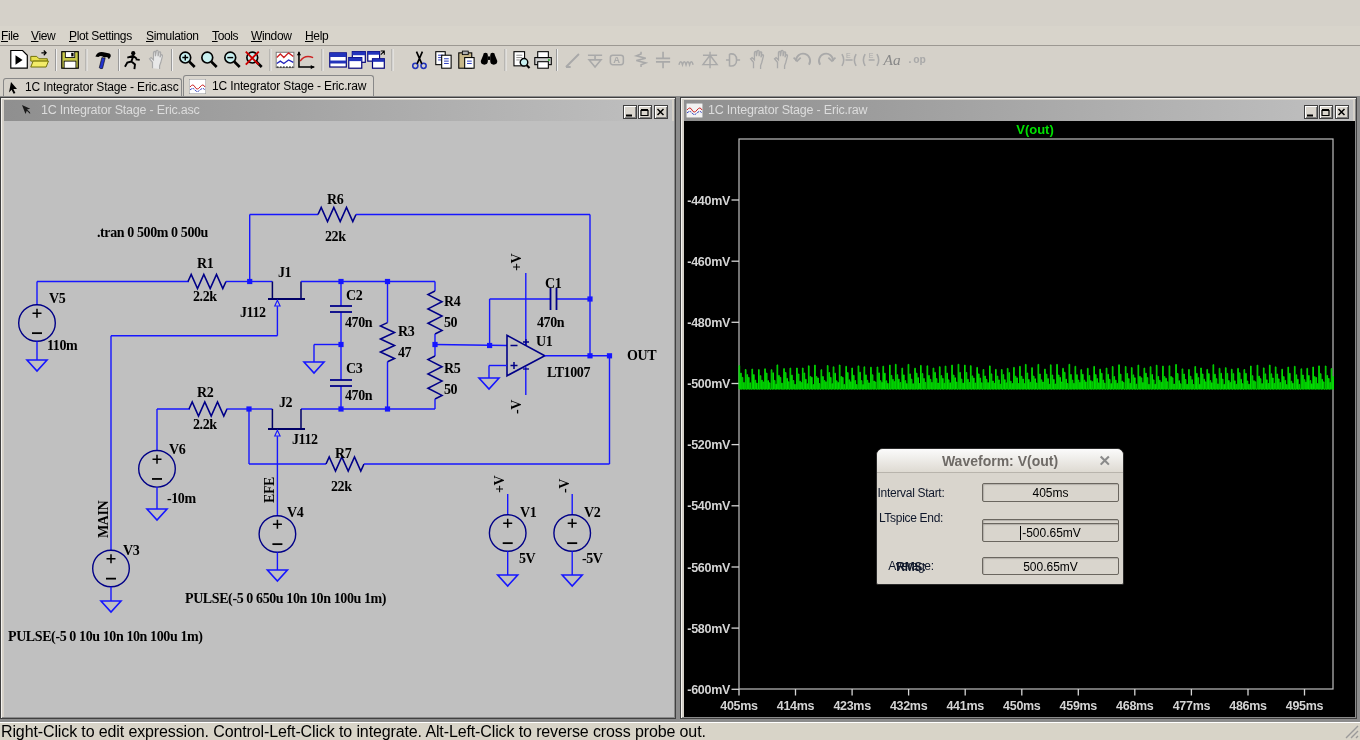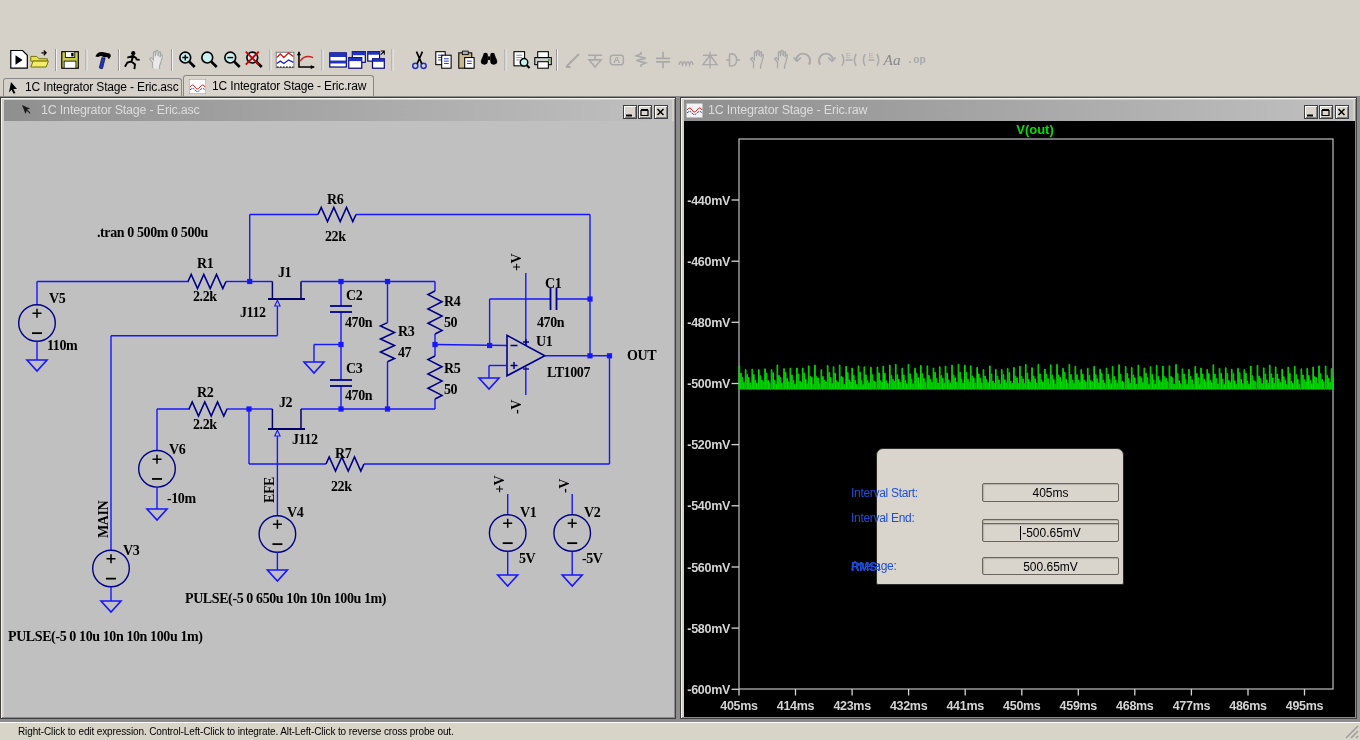--- a/index.html
+++ b/index.html
@@ -9,27 +9,36 @@
 #menubar span { position:absolute; top:3px; }
 u { text-decoration:underline; }
 #toolbar { left:0; top:47px; width:1360px; height:28px; background:#d5d1c9; }
 #tabbar { left:0; top:75px; width:1360px; height:21px; background:#d5d1c9; }
 .tab { position:absolute; bottom:0; background:#d5d1c9; border:1px solid #888; border-bottom:none; border-top-left-radius:3px; border-top-right-radius:3px; font-size:12px; letter-spacing:-0.15px; color:#000; }
 #mdi { left:0; top:96px; width:1360px; height:626px; background:#8c8c8c; }
 .win { position:absolute; background:#d5d1c9; border:1px solid #404040; box-shadow: inset 1px 1px 0 #f4f2ee, inset -1px -1px 0 #8a8a8a; }
 .wtitle { position:absolute; left:3px; top:2px; right:3px; height:21px; background:linear-gradient(to right,#8f8f8f,#c0c0c0); color:#dcdcdc; font-size:12.5px; letter-spacing:-0.2px; line-height:21px; }
 .wbtns { position:absolute; top:4px; right:7px; }
 .wb { display:inline-block; width:14px; height:13.5px; background:#dad6ce; border:1px solid #404040; box-shadow: inset 1px 1px 0 #fff, inset -1px -1px 0 #808080; margin-left:1px; text-align:center; font-size:10px; font-weight:bold; line-height:13px; color:#000; vertical-align:middle; }
-#statusbar { left:0; top:722px; width:1360px; height:18px; background:#d8d4c8; border-top:1px solid #fff; font-size:10px; letter-spacing:-0.12px; color:#000; line-height:17px; padding-left:18px; }
+#statusbar { left:0; top:722px; width:1360px; height:18px; background:#d8d4c8; border-top:1px solid #fff; font-size:16px; letter-spacing:-0.12px; color:#000; line-height:17px; padding-left:1px; }
 #dlg { width:248px; height:137px; background:#d9d5cd; border:1px solid #2a2a2a; border-radius:7px 7px 2px 2px; box-shadow:0 3px 9px rgba(0,0,0,0.65); font-size:12px; }
 #dlgtitle { position:absolute; left:0; top:0; right:0; height:24px; border-radius:6px 6px 0 0; background:linear-gradient(#fbfbfb,#dedad2); text-align:center; font-weight:bold; color:#6e6a66; line-height:24px; font-size:14px; border-bottom:1px solid #b8b4ac; }
-.dlab { position:absolute; right:152px; width:120px; text-align:left; color:#1d4ed8; letter-spacing:-0.3px; }
+.dlab { position:absolute; right:152px; width:120px; text-align:center; color:#0f172a; letter-spacing:-0.3px; }
 .dfield { position:absolute; left:105px; width:137px; height:18.5px; background:#d9d5cd; border:1px solid #6a665f; border-radius:2px; text-align:center; color:#000; line-height:18px; box-shadow: inset 1px 1px 1px rgba(0,0,0,0.18); }
 </style></head><body>
 <div id="root">
+  <div id="menubar" class="abs">
+    <span style="left:1px"><u>F</u>ile</span>
+    <span style="left:31px"><u>V</u>iew</span>
+    <span style="left:69px"><u>P</u>lot Settings</span>
+    <span style="left:146px"><u>S</u>imulation</span>
+    <span style="left:212px"><u>T</u>ools</span>
+    <span style="left:251px"><u>W</u>indow</span>
+    <span style="left:305px"><u>H</u>elp</span>
+  </div>
   <div id="toolbar" class="abs"><svg width="1360" height="28" viewBox="0 47 1360 28">
         <line x1="55.5" y1="49" x2="55.5" y2="71" stroke="#9a9a9a" stroke-width="1"></line>
         <line x1="56.5" y1="49" x2="56.5" y2="71" stroke="#f0f0f0" stroke-width="1"></line>
         <line x1="86" y1="49" x2="86" y2="71" stroke="#9a9a9a" stroke-width="1"></line>
         <line x1="87" y1="49" x2="87" y2="71" stroke="#f0f0f0" stroke-width="1"></line>
         <line x1="118.5" y1="49" x2="118.5" y2="71" stroke="#9a9a9a" stroke-width="1"></line>
         <line x1="119.5" y1="49" x2="119.5" y2="71" stroke="#f0f0f0" stroke-width="1"></line>
         <line x1="171.5" y1="49" x2="171.5" y2="71" stroke="#9a9a9a" stroke-width="1"></line>
         <line x1="172.5" y1="49" x2="172.5" y2="71" stroke="#f0f0f0" stroke-width="1"></line>
         <line x1="270" y1="49" x2="270" y2="71" stroke="#9a9a9a" stroke-width="1"></line>
@@ -461,23 +470,24 @@
           <text x="1247.0" y="709" text-anchor="middle" font-family="Liberation Sans, sans-serif" font-size="12.5" letter-spacing="-0.3" font-weight="bold" fill="#d4d4d4">486ms</text>
           <line x1="1247.0" y1="688" x2="1247.0" y2="694.5" stroke="#d4d4d4" stroke-width="1.3"></line>
           <text x="1303.5" y="709" text-anchor="middle" font-family="Liberation Sans, sans-serif" font-size="12.5" letter-spacing="-0.3" font-weight="bold" fill="#d4d4d4">495ms</text>
           <line x1="1303.5" y1="688" x2="1303.5" y2="694.5" stroke="#d4d4d4" stroke-width="1.3"></line>
 <path d="M738.0,388.2 L738.0,388.2 L738.0,364.6 L738.7,364.6 L738.7,388.2 L739.6,388.2 L739.6,372.1 L740.3,372.1 L740.3,388.2 L741.1,388.2 L741.1,376.4 L741.8,376.4 L741.8,388.2 L742.6,388.2 L742.6,381.5 L743.3,381.5 L743.3,388.2 L744.3,388.2 L744.3,368.5 L745.0,368.5 L745.0,388.2 L745.9,388.2 L745.9,373.6 L746.6,373.6 L746.6,388.2 L747.4,388.2 L747.4,376.4 L748.1,376.4 L748.1,388.2 L748.9,388.2 L748.9,381.8 L749.6,381.8 L749.6,388.2 L750.9,388.2 L750.9,368.1 L751.6,368.1 L751.6,388.2 L752.5,388.2 L752.5,373.6 L753.2,373.6 L753.2,388.2 L754.0,388.2 L754.0,379.2 L754.7,379.2 L754.7,388.2 L755.5,388.2 L755.5,382.1 L756.2,382.1 L756.2,388.2 L757.5,388.2 L757.5,368.6 L758.2,368.6 L758.2,388.2 L759.1,388.2 L759.1,374.7 L759.8,374.7 L759.8,388.2 L760.6,388.2 L760.6,379.1 L761.3,379.1 L761.3,388.2 L762.1,388.2 L762.1,381.0 L762.8,381.0 L762.8,388.2 L763.7,388.2 L763.7,367.8 L764.4,367.8 L764.4,388.2 L765.3,388.2 L765.3,372.1 L766.0,372.1 L766.0,388.2 L766.8,388.2 L766.8,379.6 L767.5,379.6 L767.5,388.2 L768.3,388.2 L768.3,381.8 L769.0,381.8 L769.0,388.2 L770.2,388.2 L770.2,368.7 L770.9,368.7 L770.9,388.2 L771.8,388.2 L771.8,371.8 L772.5,371.8 L772.5,388.2 L773.3,388.2 L773.3,379.4 L774.0,379.4 L774.0,388.2 L774.8,388.2 L774.8,383.1 L775.5,383.1 L775.5,388.2 L776.0,388.2 L776.0,363.9 L776.7,363.9 L776.7,388.2 L777.6,388.2 L777.6,374.4 L778.3,374.4 L778.3,388.2 L779.1,388.2 L779.1,376.4 L779.8,376.4 L779.8,388.2 L780.6,388.2 L780.6,382.1 L781.3,382.1 L781.3,388.2 L782.7,388.2 L782.7,367.6 L783.4,367.6 L783.4,388.2 L784.3,388.2 L784.3,371.5 L785.0,371.5 L785.0,388.2 L785.8,388.2 L785.8,377.4 L786.5,377.4 L786.5,388.2 L787.3,388.2 L787.3,380.8 L788.0,380.8 L788.0,388.2 L789.0,388.2 L789.0,367.1 L789.7,367.1 L789.7,388.2 L790.6,388.2 L790.6,374.1 L791.3,374.1 L791.3,388.2 L792.1,388.2 L792.1,379.5 L792.8,379.5 L792.8,388.2 L793.6,388.2 L793.6,383.3 L794.3,383.3 L794.3,388.2 L795.6,388.2 L795.6,367.0 L796.3,367.0 L796.3,388.2 L797.2,388.2 L797.2,373.0 L797.9,373.0 L797.9,388.2 L798.7,388.2 L798.7,380.2 L799.4,380.2 L799.4,388.2 L800.2,388.2 L800.2,381.7 L800.9,381.7 L800.9,388.2 L801.4,388.2 L801.4,367.0 L802.1,367.0 L802.1,388.2 L803.0,388.2 L803.0,372.0 L803.7,372.0 L803.7,388.2 L804.5,388.2 L804.5,378.3 L805.2,378.3 L805.2,388.2 L806.0,388.2 L806.0,382.8 L806.7,382.8 L806.7,388.2 L807.4,388.2 L807.4,364.8 L808.1,364.8 L808.1,388.2 L809.0,388.2 L809.0,375.4 L809.7,375.4 L809.7,388.2 L810.5,388.2 L810.5,376.3 L811.2,376.3 L811.2,388.2 L812.0,388.2 L812.0,383.6 L812.7,383.6 L812.7,388.2 L813.6,388.2 L813.6,364.1 L814.3,364.1 L814.3,388.2 L815.2,388.2 L815.2,375.6 L815.9,375.6 L815.9,388.2 L816.7,388.2 L816.7,377.0 L817.4,377.0 L817.4,388.2 L818.2,388.2 L818.2,382.6 L818.9,382.6 L818.9,388.2 L820.0,388.2 L820.0,368.7 L820.7,368.7 L820.7,388.2 L821.6,388.2 L821.6,375.5 L822.3,375.5 L822.3,388.2 L823.1,388.2 L823.1,379.5 L823.8,379.5 L823.8,388.2 L824.6,388.2 L824.6,380.8 L825.3,380.8 L825.3,388.2 L826.3,388.2 L826.3,364.5 L827.0,364.5 L827.0,388.2 L827.9,388.2 L827.9,371.5 L828.6,371.5 L828.6,388.2 L829.4,388.2 L829.4,376.4 L830.1,376.4 L830.1,388.2 L830.9,388.2 L830.9,382.7 L831.6,382.7 L831.6,388.2 L832.2,388.2 L832.2,365.8 L832.9,365.8 L832.9,388.2 L833.8,388.2 L833.8,372.2 L834.5,372.2 L834.5,388.2 L835.3,388.2 L835.3,379.8 L836.0,379.8 L836.0,388.2 L836.8,388.2 L836.8,381.5 L837.5,381.5 L837.5,388.2 L838.3,388.2 L838.3,364.0 L839.0,364.0 L839.0,388.2 L839.9,388.2 L839.9,375.5 L840.6,375.5 L840.6,388.2 L841.4,388.2 L841.4,376.4 L842.1,376.4 L842.1,388.2 L842.9,388.2 L842.9,383.4 L843.6,383.4 L843.6,388.2 L844.8,388.2 L844.8,365.3 L845.5,365.3 L845.5,388.2 L846.4,388.2 L846.4,371.6 L847.1,371.6 L847.1,388.2 L847.9,388.2 L847.9,378.8 L848.6,378.8 L848.6,388.2 L849.4,388.2 L849.4,380.9 L850.1,380.9 L850.1,388.2 L850.8,388.2 L850.8,367.0 L851.5,367.0 L851.5,388.2 L852.4,388.2 L852.4,374.3 L853.1,374.3 L853.1,388.2 L853.9,388.2 L853.9,379.5 L854.6,379.5 L854.6,388.2 L855.4,388.2 L855.4,383.5 L856.1,383.5 L856.1,388.2 L857.1,388.2 L857.1,364.9 L857.8,364.9 L857.8,388.2 L858.7,388.2 L858.7,371.2 L859.4,371.2 L859.4,388.2 L860.2,388.2 L860.2,379.6 L860.9,379.6 L860.9,388.2 L861.7,388.2 L861.7,383.6 L862.4,383.6 L862.4,388.2 L863.0,388.2 L863.0,365.8 L863.7,365.8 L863.7,388.2 L864.6,388.2 L864.6,373.9 L865.3,373.9 L865.3,388.2 L866.1,388.2 L866.1,379.3 L866.8,379.3 L866.8,388.2 L867.6,388.2 L867.6,381.9 L868.3,381.9 L868.3,388.2 L869.6,388.2 L869.6,366.2 L870.3,366.2 L870.3,388.2 L871.2,388.2 L871.2,373.8 L871.9,373.8 L871.9,388.2 L872.7,388.2 L872.7,380.0 L873.4,380.0 L873.4,388.2 L874.2,388.2 L874.2,381.0 L874.9,381.0 L874.9,388.2 L876.1,388.2 L876.1,366.0 L876.8,366.0 L876.8,388.2 L877.7,388.2 L877.7,371.9 L878.4,371.9 L878.4,388.2 L879.2,388.2 L879.2,379.7 L879.9,379.7 L879.9,388.2 L880.7,388.2 L880.7,381.5 L881.4,381.5 L881.4,388.2 L881.9,388.2 L881.9,365.2 L882.6,365.2 L882.6,388.2 L883.5,388.2 L883.5,372.2 L884.2,372.2 L884.2,388.2 L885.0,388.2 L885.0,379.8 L885.7,379.8 L885.7,388.2 L886.5,388.2 L886.5,382.4 L887.2,382.4 L887.2,388.2 L888.5,388.2 L888.5,364.1 L889.2,364.1 L889.2,388.2 L890.1,388.2 L890.1,374.4 L890.8,374.4 L890.8,388.2 L891.6,388.2 L891.6,378.4 L892.3,378.4 L892.3,388.2 L893.1,388.2 L893.1,380.7 L893.8,380.7 L893.8,388.2 L894.4,388.2 L894.4,363.3 L895.1,363.3 L895.1,388.2 L896.0,388.2 L896.0,373.7 L896.7,373.7 L896.7,388.2 L897.5,388.2 L897.5,378.2 L898.2,378.2 L898.2,388.2 L899.0,388.2 L899.0,381.5 L899.7,381.5 L899.7,388.2 L900.9,388.2 L900.9,367.1 L901.6,367.1 L901.6,388.2 L902.5,388.2 L902.5,373.9 L903.2,373.9 L903.2,388.2 L904.0,388.2 L904.0,379.6 L904.7,379.6 L904.7,388.2 L905.5,388.2 L905.5,382.6 L906.2,382.6 L906.2,388.2 L907.1,388.2 L907.1,363.4 L907.8,363.4 L907.8,388.2 L908.7,388.2 L908.7,372.9 L909.4,372.9 L909.4,388.2 L910.2,388.2 L910.2,378.2 L910.9,378.2 L910.9,388.2 L911.7,388.2 L911.7,382.7 L912.4,382.7 L912.4,388.2 L913.7,388.2 L913.7,367.2 L914.4,367.2 L914.4,388.2 L915.3,388.2 L915.3,372.2 L916.0,372.2 L916.0,388.2 L916.8,388.2 L916.8,376.7 L917.5,376.7 L917.5,388.2 L918.3,388.2 L918.3,382.6 L919.0,382.6 L919.0,388.2 L919.5,388.2 L919.5,364.4 L920.2,364.4 L920.2,388.2 L921.1,388.2 L921.1,372.6 L921.8,372.6 L921.8,388.2 L922.6,388.2 L922.6,377.5 L923.3,377.5 L923.3,388.2 L924.1,388.2 L924.1,381.4 L924.8,381.4 L924.8,388.2 L926.0,388.2 L926.0,364.8 L926.7,364.8 L926.7,388.2 L927.6,388.2 L927.6,374.4 L928.3,374.4 L928.3,388.2 L929.1,388.2 L929.1,378.3 L929.8,378.3 L929.8,388.2 L930.6,388.2 L930.6,381.4 L931.3,381.4 L931.3,388.2 L932.1,388.2 L932.1,367.1 L932.8,367.1 L932.8,388.2 L933.7,388.2 L933.7,371.4 L934.4,371.4 L934.4,388.2 L935.2,388.2 L935.2,377.6 L935.9,377.6 L935.9,388.2 L936.7,388.2 L936.7,382.0 L937.4,382.0 L937.4,388.2 L938.4,388.2 L938.4,365.7 L939.1,365.7 L939.1,388.2 L940.0,388.2 L940.0,374.6 L940.7,374.6 L940.7,388.2 L941.5,388.2 L941.5,377.5 L942.2,377.5 L942.2,388.2 L943.0,388.2 L943.0,382.3 L943.7,382.3 L943.7,388.2 L944.2,388.2 L944.2,365.1 L944.9,365.1 L944.9,388.2 L945.8,388.2 L945.8,372.1 L946.5,372.1 L946.5,388.2 L947.3,388.2 L947.3,378.8 L948.0,378.8 L948.0,388.2 L948.8,388.2 L948.8,381.8 L949.5,381.8 L949.5,388.2 L950.7,388.2 L950.7,364.1 L951.4,364.1 L951.4,388.2 L952.3,388.2 L952.3,374.1 L953.0,374.1 L953.0,388.2 L953.8,388.2 L953.8,376.8 L954.5,376.8 L954.5,388.2 L955.3,388.2 L955.3,381.1 L956.0,381.1 L956.0,388.2 L957.1,388.2 L957.1,363.3 L957.8,363.3 L957.8,388.2 L958.7,388.2 L958.7,371.4 L959.4,371.4 L959.4,388.2 L960.2,388.2 L960.2,378.1 L960.9,378.1 L960.9,388.2 L961.7,388.2 L961.7,382.1 L962.4,382.1 L962.4,388.2 L963.5,388.2 L963.5,364.1 L964.2,364.1 L964.2,388.2 L965.1,388.2 L965.1,371.5 L965.8,371.5 L965.8,388.2 L966.6,388.2 L966.6,378.3 L967.3,378.3 L967.3,388.2 L968.1,388.2 L968.1,381.6 L968.8,381.6 L968.8,388.2 L969.4,388.2 L969.4,364.7 L970.1,364.7 L970.1,388.2 L971.0,388.2 L971.0,374.9 L971.7,374.9 L971.7,388.2 L972.5,388.2 L972.5,377.1 L973.2,377.1 L973.2,388.2 L974.0,388.2 L974.0,382.0 L974.7,382.0 L974.7,388.2 L975.8,388.2 L975.8,366.4 L976.5,366.4 L976.5,388.2 L977.4,388.2 L977.4,372.9 L978.1,372.9 L978.1,388.2 L978.9,388.2 L978.9,377.1 L979.6,377.1 L979.6,388.2 L980.4,388.2 L980.4,381.8 L981.1,381.8 L981.1,388.2 L982.1,388.2 L982.1,368.5 L982.8,368.5 L982.8,388.2 L983.7,388.2 L983.7,375.0 L984.4,375.0 L984.4,388.2 L985.2,388.2 L985.2,378.4 L985.9,378.4 L985.9,388.2 L986.7,388.2 L986.7,381.7 L987.4,381.7 L987.4,388.2 L988.5,388.2 L988.5,364.9 L989.2,364.9 L989.2,388.2 L990.1,388.2 L990.1,372.9 L990.8,372.9 L990.8,388.2 L991.6,388.2 L991.6,380.0 L992.3,380.0 L992.3,388.2 L993.1,388.2 L993.1,382.3 L993.8,382.3 L993.8,388.2 L994.5,388.2 L994.5,368.4 L995.2,368.4 L995.2,388.2 L996.1,388.2 L996.1,375.1 L996.8,375.1 L996.8,388.2 L997.6,388.2 L997.6,378.9 L998.3,378.9 L998.3,388.2 L999.1,388.2 L999.1,383.2 L999.8,383.2 L999.8,388.2 L1000.4,388.2 L1000.4,368.5 L1001.1,368.5 L1001.1,388.2 L1002.0,388.2 L1002.0,373.6 L1002.7,373.6 L1002.7,388.2 L1003.5,388.2 L1003.5,378.7 L1004.2,378.7 L1004.2,388.2 L1005.0,388.2 L1005.0,381.9 L1005.7,381.9 L1005.7,388.2 L1006.3,388.2 L1006.3,367.4 L1007.0,367.4 L1007.0,388.2 L1007.9,388.2 L1007.9,371.6 L1008.6,371.6 L1008.6,388.2 L1009.4,388.2 L1009.4,380.2 L1010.1,380.2 L1010.1,388.2 L1010.9,388.2 L1010.9,382.5 L1011.6,382.5 L1011.6,388.2 L1012.6,388.2 L1012.6,366.4 L1013.3,366.4 L1013.3,388.2 L1014.2,388.2 L1014.2,375.2 L1014.9,375.2 L1014.9,388.2 L1015.7,388.2 L1015.7,376.9 L1016.4,376.9 L1016.4,388.2 L1017.2,388.2 L1017.2,382.6 L1017.9,382.6 L1017.9,388.2 L1018.6,388.2 L1018.6,365.3 L1019.3,365.3 L1019.3,388.2 L1020.2,388.2 L1020.2,375.3 L1020.9,375.3 L1020.9,388.2 L1021.7,388.2 L1021.7,378.0 L1022.4,378.0 L1022.4,388.2 L1023.2,388.2 L1023.2,382.7 L1023.9,382.7 L1023.9,388.2 L1024.4,388.2 L1024.4,363.4 L1025.1,363.4 L1025.1,388.2 L1026.0,388.2 L1026.0,372.0 L1026.7,372.0 L1026.7,388.2 L1027.5,388.2 L1027.5,378.5 L1028.2,378.5 L1028.2,388.2 L1029.0,388.2 L1029.0,381.3 L1029.7,381.3 L1029.7,388.2 L1030.7,388.2 L1030.7,366.7 L1031.4,366.7 L1031.4,388.2 L1032.3,388.2 L1032.3,375.1 L1033.0,375.1 L1033.0,388.2 L1033.8,388.2 L1033.8,377.8 L1034.5,377.8 L1034.5,388.2 L1035.3,388.2 L1035.3,382.0 L1036.0,382.0 L1036.0,388.2 L1037.0,388.2 L1037.0,363.4 L1037.7,363.4 L1037.7,388.2 L1038.6,388.2 L1038.6,373.0 L1039.3,373.0 L1039.3,388.2 L1040.1,388.2 L1040.1,378.8 L1040.8,378.8 L1040.8,388.2 L1041.6,388.2 L1041.6,381.0 L1042.3,381.0 L1042.3,388.2 L1043.6,388.2 L1043.6,368.1 L1044.3,368.1 L1044.3,388.2 L1045.2,388.2 L1045.2,373.2 L1045.9,373.2 L1045.9,388.2 L1046.7,388.2 L1046.7,377.7 L1047.4,377.7 L1047.4,388.2 L1048.2,388.2 L1048.2,383.3 L1048.9,383.3 L1048.9,388.2 L1049.4,388.2 L1049.4,363.8 L1050.1,363.8 L1050.1,388.2 L1051.0,388.2 L1051.0,374.0 L1051.7,374.0 L1051.7,388.2 L1052.5,388.2 L1052.5,378.5 L1053.2,378.5 L1053.2,388.2 L1054.0,388.2 L1054.0,383.0 L1054.7,383.0 L1054.7,388.2 L1055.7,388.2 L1055.7,363.4 L1056.4,363.4 L1056.4,388.2 L1057.3,388.2 L1057.3,374.0 L1058.0,374.0 L1058.0,388.2 L1058.8,388.2 L1058.8,376.4 L1059.5,376.4 L1059.5,388.2 L1060.3,388.2 L1060.3,381.0 L1061.0,381.0 L1061.0,388.2 L1061.7,388.2 L1061.7,367.3 L1062.4,367.3 L1062.4,388.2 L1063.3,388.2 L1063.3,371.3 L1064.0,371.3 L1064.0,388.2 L1064.8,388.2 L1064.8,378.2 L1065.5,378.2 L1065.5,388.2 L1066.3,388.2 L1066.3,382.5 L1067.0,382.5 L1067.0,388.2 L1068.0,388.2 L1068.0,363.3 L1068.7,363.3 L1068.7,388.2 L1069.6,388.2 L1069.6,373.5 L1070.3,373.5 L1070.3,388.2 L1071.1,388.2 L1071.1,379.1 L1071.8,379.1 L1071.8,388.2 L1072.6,388.2 L1072.6,382.3 L1073.3,382.3 L1073.3,388.2 L1074.0,388.2 L1074.0,365.3 L1074.7,365.3 L1074.7,388.2 L1075.6,388.2 L1075.6,373.7 L1076.3,373.7 L1076.3,388.2 L1077.1,388.2 L1077.1,379.0 L1077.8,379.0 L1077.8,388.2 L1078.6,388.2 L1078.6,381.4 L1079.3,381.4 L1079.3,388.2 L1079.9,388.2 L1079.9,368.6 L1080.6,368.6 L1080.6,388.2 L1081.5,388.2 L1081.5,373.3 L1082.2,373.3 L1082.2,388.2 L1083.0,388.2 L1083.0,379.1 L1083.7,379.1 L1083.7,388.2 L1084.5,388.2 L1084.5,380.9 L1085.2,380.9 L1085.2,388.2 L1086.4,388.2 L1086.4,367.3 L1087.1,367.3 L1087.1,388.2 L1088.0,388.2 L1088.0,374.5 L1088.7,374.5 L1088.7,388.2 L1089.5,388.2 L1089.5,379.6 L1090.2,379.6 L1090.2,388.2 L1091.0,388.2 L1091.0,380.7 L1091.7,380.7 L1091.7,388.2 L1092.8,388.2 L1092.8,365.4 L1093.5,365.4 L1093.5,388.2 L1094.4,388.2 L1094.4,373.6 L1095.1,373.6 L1095.1,388.2 L1095.9,388.2 L1095.9,377.6 L1096.6,377.6 L1096.6,388.2 L1097.4,388.2 L1097.4,381.9 L1098.1,381.9 L1098.1,388.2 L1098.8,388.2 L1098.8,368.1 L1099.5,368.1 L1099.5,388.2 L1100.4,388.2 L1100.4,372.3 L1101.1,372.3 L1101.1,388.2 L1101.9,388.2 L1101.9,379.0 L1102.6,379.0 L1102.6,388.2 L1103.4,388.2 L1103.4,382.1 L1104.1,382.1 L1104.1,388.2 L1105.2,388.2 L1105.2,367.1 L1105.9,367.1 L1105.9,388.2 L1106.8,388.2 L1106.8,373.3 L1107.5,373.3 L1107.5,388.2 L1108.3,388.2 L1108.3,378.3 L1109.0,378.3 L1109.0,388.2 L1109.8,388.2 L1109.8,382.6 L1110.5,382.6 L1110.5,388.2 L1111.3,388.2 L1111.3,365.5 L1112.0,365.5 L1112.0,388.2 L1112.9,388.2 L1112.9,375.5 L1113.6,375.5 L1113.6,388.2 L1114.4,388.2 L1114.4,379.2 L1115.1,379.2 L1115.1,388.2 L1115.9,388.2 L1115.9,382.3 L1116.6,382.3 L1116.6,388.2 L1117.7,388.2 L1117.7,363.8 L1118.4,363.8 L1118.4,388.2 L1119.3,388.2 L1119.3,373.2 L1120.0,373.2 L1120.0,388.2 L1120.8,388.2 L1120.8,380.1 L1121.5,380.1 L1121.5,388.2 L1122.3,388.2 L1122.3,381.4 L1123.0,381.4 L1123.0,388.2 L1124.3,388.2 L1124.3,365.5 L1125.0,365.5 L1125.0,388.2 L1125.9,388.2 L1125.9,372.5 L1126.6,372.5 L1126.6,388.2 L1127.4,388.2 L1127.4,377.7 L1128.1,377.7 L1128.1,388.2 L1128.9,388.2 L1128.9,382.3 L1129.6,382.3 L1129.6,388.2 L1130.4,388.2 L1130.4,366.6 L1131.1,366.6 L1131.1,388.2 L1132.0,388.2 L1132.0,373.9 L1132.7,373.9 L1132.7,388.2 L1133.5,388.2 L1133.5,376.8 L1134.2,376.8 L1134.2,388.2 L1135.0,388.2 L1135.0,383.1 L1135.7,383.1 L1135.7,388.2 L1137.0,388.2 L1137.0,364.1 L1137.7,364.1 L1137.7,388.2 L1138.6,388.2 L1138.6,375.4 L1139.3,375.4 L1139.3,388.2 L1140.1,388.2 L1140.1,376.9 L1140.8,376.9 L1140.8,388.2 L1141.6,388.2 L1141.6,381.6 L1142.3,381.6 L1142.3,388.2 L1143.0,388.2 L1143.0,367.1 L1143.7,367.1 L1143.7,388.2 L1144.6,388.2 L1144.6,372.2 L1145.3,372.2 L1145.3,388.2 L1146.1,388.2 L1146.1,376.6 L1146.8,376.6 L1146.8,388.2 L1147.6,388.2 L1147.6,383.3 L1148.3,383.3 L1148.3,388.2 L1149.2,388.2 L1149.2,365.7 L1149.9,365.7 L1149.9,388.2 L1150.8,388.2 L1150.8,373.5 L1151.5,373.5 L1151.5,388.2 L1152.3,388.2 L1152.3,378.9 L1153.0,378.9 L1153.0,388.2 L1153.8,388.2 L1153.8,383.2 L1154.5,383.2 L1154.5,388.2 L1155.3,388.2 L1155.3,364.2 L1156.0,364.2 L1156.0,388.2 L1156.9,388.2 L1156.9,375.4 L1157.6,375.4 L1157.6,388.2 L1158.4,388.2 L1158.4,379.3 L1159.1,379.3 L1159.1,388.2 L1159.9,388.2 L1159.9,381.2 L1160.6,381.2 L1160.6,388.2 L1161.6,388.2 L1161.6,365.1 L1162.3,365.1 L1162.3,388.2 L1163.2,388.2 L1163.2,375.6 L1163.9,375.6 L1163.9,388.2 L1164.7,388.2 L1164.7,377.3 L1165.4,377.3 L1165.4,388.2 L1166.2,388.2 L1166.2,380.8 L1166.9,380.8 L1166.9,388.2 L1168.1,388.2 L1168.1,364.8 L1168.8,364.8 L1168.8,388.2 L1169.7,388.2 L1169.7,375.5 L1170.4,375.5 L1170.4,388.2 L1171.2,388.2 L1171.2,376.8 L1171.9,376.8 L1171.9,388.2 L1172.7,388.2 L1172.7,383.0 L1173.4,383.0 L1173.4,388.2 L1174.7,388.2 L1174.7,363.5 L1175.4,363.5 L1175.4,388.2 L1176.3,388.2 L1176.3,372.5 L1177.0,372.5 L1177.0,388.2 L1177.8,388.2 L1177.8,379.7 L1178.5,379.7 L1178.5,388.2 L1179.3,388.2 L1179.3,382.8 L1180.0,382.8 L1180.0,388.2 L1181.1,388.2 L1181.1,367.9 L1181.8,367.9 L1181.8,388.2 L1182.7,388.2 L1182.7,373.0 L1183.4,373.0 L1183.4,388.2 L1184.2,388.2 L1184.2,378.5 L1184.9,378.5 L1184.9,388.2 L1185.7,388.2 L1185.7,383.2 L1186.4,383.2 L1186.4,388.2 L1187.6,388.2 L1187.6,368.5 L1188.3,368.5 L1188.3,388.2 L1189.2,388.2 L1189.2,375.2 L1189.9,375.2 L1189.9,388.2 L1190.7,388.2 L1190.7,378.7 L1191.4,378.7 L1191.4,388.2 L1192.2,388.2 L1192.2,383.5 L1192.9,383.5 L1192.9,388.2 L1193.9,388.2 L1193.9,365.5 L1194.6,365.5 L1194.6,388.2 L1195.5,388.2 L1195.5,372.4 L1196.2,372.4 L1196.2,388.2 L1197.0,388.2 L1197.0,376.7 L1197.7,376.7 L1197.7,388.2 L1198.5,388.2 L1198.5,383.3 L1199.2,383.3 L1199.2,388.2 L1199.7,388.2 L1199.7,367.0 L1200.4,367.0 L1200.4,388.2 L1201.3,388.2 L1201.3,373.0 L1202.0,373.0 L1202.0,388.2 L1202.8,388.2 L1202.8,378.2 L1203.5,378.2 L1203.5,388.2 L1204.3,388.2 L1204.3,380.9 L1205.0,380.9 L1205.0,388.2 L1205.9,388.2 L1205.9,368.4 L1206.6,368.4 L1206.6,388.2 L1207.5,388.2 L1207.5,372.6 L1208.2,372.6 L1208.2,388.2 L1209.0,388.2 L1209.0,379.6 L1209.7,379.6 L1209.7,388.2 L1210.5,388.2 L1210.5,381.8 L1211.2,381.8 L1211.2,388.2 L1212.0,388.2 L1212.0,363.7 L1212.7,363.7 L1212.7,388.2 L1213.6,388.2 L1213.6,373.2 L1214.3,373.2 L1214.3,388.2 L1215.1,388.2 L1215.1,377.7 L1215.8,377.7 L1215.8,388.2 L1216.6,388.2 L1216.6,382.9 L1217.3,382.9 L1217.3,388.2 L1218.2,388.2 L1218.2,367.3 L1218.9,367.3 L1218.9,388.2 L1219.8,388.2 L1219.8,372.3 L1220.5,372.3 L1220.5,388.2 L1221.3,388.2 L1221.3,378.1 L1222.0,378.1 L1222.0,388.2 L1222.8,388.2 L1222.8,383.3 L1223.5,383.3 L1223.5,388.2 L1224.4,388.2 L1224.4,366.7 L1225.1,366.7 L1225.1,388.2 L1226.0,388.2 L1226.0,372.4 L1226.7,372.4 L1226.7,388.2 L1227.5,388.2 L1227.5,379.5 L1228.2,379.5 L1228.2,388.2 L1229.0,388.2 L1229.0,381.6 L1229.7,381.6 L1229.7,388.2 L1230.4,388.2 L1230.4,368.2 L1231.1,368.2 L1231.1,388.2 L1232.0,388.2 L1232.0,372.7 L1232.7,372.7 L1232.7,388.2 L1233.5,388.2 L1233.5,379.8 L1234.2,379.8 L1234.2,388.2 L1235.0,388.2 L1235.0,383.3 L1235.7,383.3 L1235.7,388.2 L1236.7,388.2 L1236.7,367.4 L1237.4,367.4 L1237.4,388.2 L1238.3,388.2 L1238.3,371.8 L1239.0,371.8 L1239.0,388.2 L1239.8,388.2 L1239.8,378.3 L1240.5,378.3 L1240.5,388.2 L1241.3,388.2 L1241.3,382.7 L1242.0,382.7 L1242.0,388.2 L1243.0,388.2 L1243.0,368.5 L1243.7,368.5 L1243.7,388.2 L1244.6,388.2 L1244.6,372.4 L1245.3,372.4 L1245.3,388.2 L1246.1,388.2 L1246.1,380.0 L1246.8,380.0 L1246.8,388.2 L1247.6,388.2 L1247.6,383.2 L1248.3,383.2 L1248.3,388.2 L1249.5,388.2 L1249.5,365.0 L1250.2,365.0 L1250.2,388.2 L1251.1,388.2 L1251.1,374.7 L1251.8,374.7 L1251.8,388.2 L1252.6,388.2 L1252.6,379.7 L1253.3,379.7 L1253.3,388.2 L1254.1,388.2 L1254.1,380.8 L1254.8,380.8 L1254.8,388.2 L1256.1,388.2 L1256.1,364.2 L1256.8,364.2 L1256.8,388.2 L1257.7,388.2 L1257.7,375.1 L1258.4,375.1 L1258.4,388.2 L1259.2,388.2 L1259.2,377.7 L1259.9,377.7 L1259.9,388.2 L1260.7,388.2 L1260.7,382.6 L1261.4,382.6 L1261.4,388.2 L1262.4,388.2 L1262.4,366.9 L1263.1,366.9 L1263.1,388.2 L1264.0,388.2 L1264.0,372.9 L1264.7,372.9 L1264.7,388.2 L1265.5,388.2 L1265.5,378.8 L1266.2,378.8 L1266.2,388.2 L1267.0,388.2 L1267.0,382.5 L1267.7,382.5 L1267.7,388.2 L1268.4,388.2 L1268.4,364.1 L1269.1,364.1 L1269.1,388.2 L1270.0,388.2 L1270.0,372.8 L1270.7,372.8 L1270.7,388.2 L1271.5,388.2 L1271.5,377.0 L1272.2,377.0 L1272.2,388.2 L1273.0,388.2 L1273.0,382.4 L1273.7,382.4 L1273.7,388.2 L1274.3,388.2 L1274.3,365.9 L1275.0,365.9 L1275.0,388.2 L1275.9,388.2 L1275.9,373.0 L1276.6,373.0 L1276.6,388.2 L1277.4,388.2 L1277.4,377.9 L1278.1,377.9 L1278.1,388.2 L1278.9,388.2 L1278.9,381.5 L1279.6,381.5 L1279.6,388.2 L1280.8,388.2 L1280.8,368.2 L1281.5,368.2 L1281.5,388.2 L1282.4,388.2 L1282.4,375.6 L1283.1,375.6 L1283.1,388.2 L1283.9,388.2 L1283.9,379.4 L1284.6,379.4 L1284.6,388.2 L1285.4,388.2 L1285.4,383.6 L1286.1,383.6 L1286.1,388.2 L1286.9,388.2 L1286.9,366.1 L1287.6,366.1 L1287.6,388.2 L1288.5,388.2 L1288.5,372.3 L1289.2,372.3 L1289.2,388.2 L1290.0,388.2 L1290.0,380.2 L1290.7,380.2 L1290.7,388.2 L1291.5,388.2 L1291.5,382.3 L1292.2,382.3 L1292.2,388.2 L1293.4,388.2 L1293.4,365.3 L1294.1,365.3 L1294.1,388.2 L1295.0,388.2 L1295.0,373.8 L1295.7,373.8 L1295.7,388.2 L1296.5,388.2 L1296.5,378.3 L1297.2,378.3 L1297.2,388.2 L1298.0,388.2 L1298.0,383.4 L1298.7,383.4 L1298.7,388.2 L1300.0,388.2 L1300.0,367.8 L1300.7,367.8 L1300.7,388.2 L1301.6,388.2 L1301.6,374.0 L1302.3,374.0 L1302.3,388.2 L1303.1,388.2 L1303.1,378.7 L1303.8,378.7 L1303.8,388.2 L1304.6,388.2 L1304.6,381.1 L1305.3,381.1 L1305.3,388.2 L1305.9,388.2 L1305.9,367.3 L1306.6,367.3 L1306.6,388.2 L1307.5,388.2 L1307.5,374.5 L1308.2,374.5 L1308.2,388.2 L1309.0,388.2 L1309.0,379.6 L1309.7,379.6 L1309.7,388.2 L1310.5,388.2 L1310.5,382.8 L1311.2,382.8 L1311.2,388.2 L1311.8,388.2 L1311.8,366.0 L1312.5,366.0 L1312.5,388.2 L1313.4,388.2 L1313.4,375.6 L1314.1,375.6 L1314.1,388.2 L1314.9,388.2 L1314.9,376.5 L1315.6,376.5 L1315.6,388.2 L1316.4,388.2 L1316.4,382.6 L1317.1,382.6 L1317.1,388.2 L1317.7,388.2 L1317.7,364.9 L1318.4,364.9 L1318.4,388.2 L1319.3,388.2 L1319.3,372.7 L1320.0,372.7 L1320.0,388.2 L1320.8,388.2 L1320.8,378.3 L1321.5,378.3 L1321.5,388.2 L1322.3,388.2 L1322.3,380.9 L1323.0,380.9 L1323.0,388.2 L1324.3,388.2 L1324.3,365.0 L1325.0,365.0 L1325.0,388.2 L1325.9,388.2 L1325.9,374.4 L1326.6,374.4 L1326.6,388.2 L1327.4,388.2 L1327.4,377.5 L1328.1,377.5 L1328.1,388.2 L1328.9,388.2 L1328.9,381.5 L1329.6,381.5 L1329.6,388.2 L1330.2,388.2 L1330.2,367.6 L1330.9,367.6 L1330.9,388.2 L1331.8,388.2 L1331.8,375.6 L1332.5,375.6 L1332.5,388.2 L1332.0,388.2" fill="none" stroke="#00dd00" stroke-width="1"></path>
 
       </svg>
     </div>
 
     <div id="dlg" class="abs" style="left:876px; top:352px;">
+      <div id="dlgtitle">Waveform: V(out)<span style="position:absolute; right:12px; top:0; color:#8a8a8a; font-size:15px;">✕</span></div>
       <div class="dlab" style="top:37px;">Interval Start:</div>
       <div class="dfield" style="top:34px;">405ms</div>
-      <div class="dlab" style="top:61.5px;">Interval End:</div>
+      <div class="dlab" style="top:61.5px;">LTspice End:</div>
       <div class="dfield" style="top:70px;">500ms</div>
       <div class="dlab" style="top:86px;margin-top:24px;">Average:</div>
       <div class="dfield" style="top:74px;"><span style="border-left:1px solid #000; margin-right:1px;"></span>-500.65mV</div>
       <div class="dlab" style="top:110.5px;font-weight:bold;">RMS:</div>
       <div class="dfield" style="top:107.5px;">500.65mV</div>
     </div>
   </div>
   <div id="statusbar" class="abs">Right-Click to edit expression. Control-Left-Click to integrate. Alt-Left-Click to reverse cross probe out.
     <svg width="15" height="15" style="position:absolute;right:1px;bottom:1px">
         <path d="M14,2 L2,14 M14,7 L7,14 M14,12 L12,14" stroke="#9a9a9a" stroke-width="1.4"></path>

